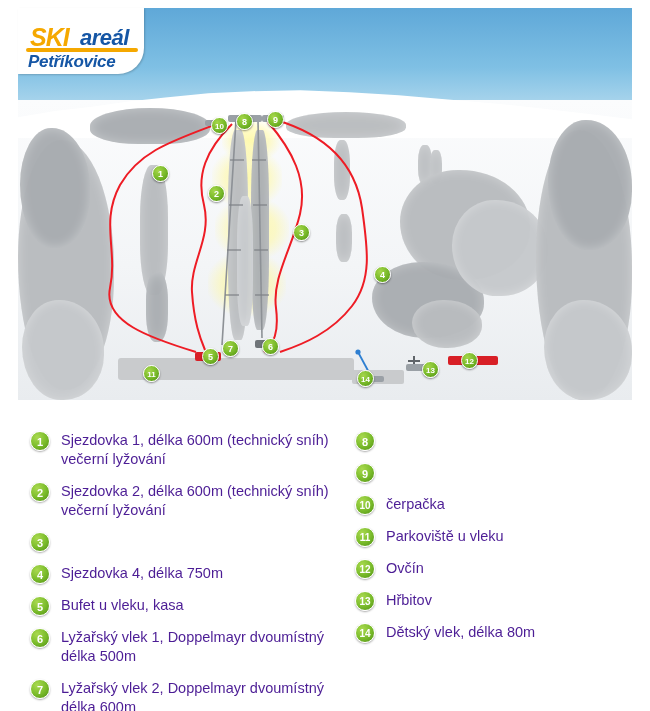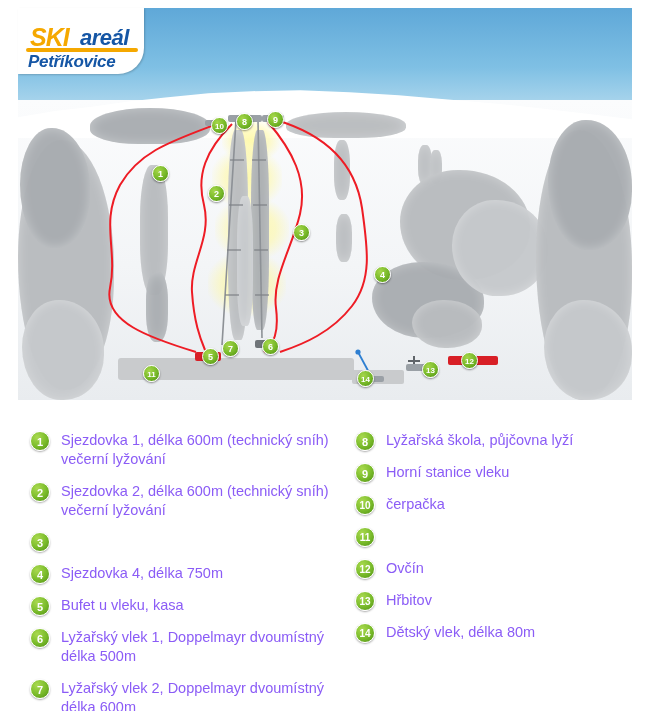--- a/index.html
+++ b/index.html
@@ -211,21 +211,21 @@
     font-size: 11px;
     font-weight: bold;
     line-height: 20px;
     text-align: center;
     box-sizing: border-box;
     margin-right: 11px;
     margin-top: 1px;
   }
   .ltext {
     font-size: 14.5px;
-    color: #8b5cf6;
+    color: #4c1d95;
     line-height: 1.33;
     padding-top: 1px;
   }
 </style>
 </head>
 <body>
 
 <div id="page">
 
   <div id="map">
@@ -367,32 +367,31 @@
         <div class="litem">
           <div class="lnum">7</div>
           <div class="ltext">Lyžařský vlek 2, Doppelmayr dvoumístný délka 600m</div>
         </div>
 
       </div>
       <div class="col right">
 
         <div class="litem">
           <div class="lnum">8</div>
-          <div class="ltext">Lyžařská škola, půjčovna lyží</div>
         </div>
         <div class="litem">
           <div class="lnum">9</div>
-          <div class="ltext">Horní stanice vleku</div>
         </div>
         <div class="litem">
           <div class="lnum" style="font-size:10px;">10</div>
           <div class="ltext">čerpačka</div>
         </div>
         <div class="litem">
           <div class="lnum" style="font-size:10px;">11</div>
+          <div class="ltext">Parkoviště u vleku</div>
         </div>
         <div class="litem">
           <div class="lnum" style="font-size:10px;">12</div>
           <div class="ltext">Ovčín</div>
         </div>
         <div class="litem">
           <div class="lnum" style="font-size:10px;">13</div>
           <div class="ltext">Hřbitov</div>
         </div>
         <div class="litem">

